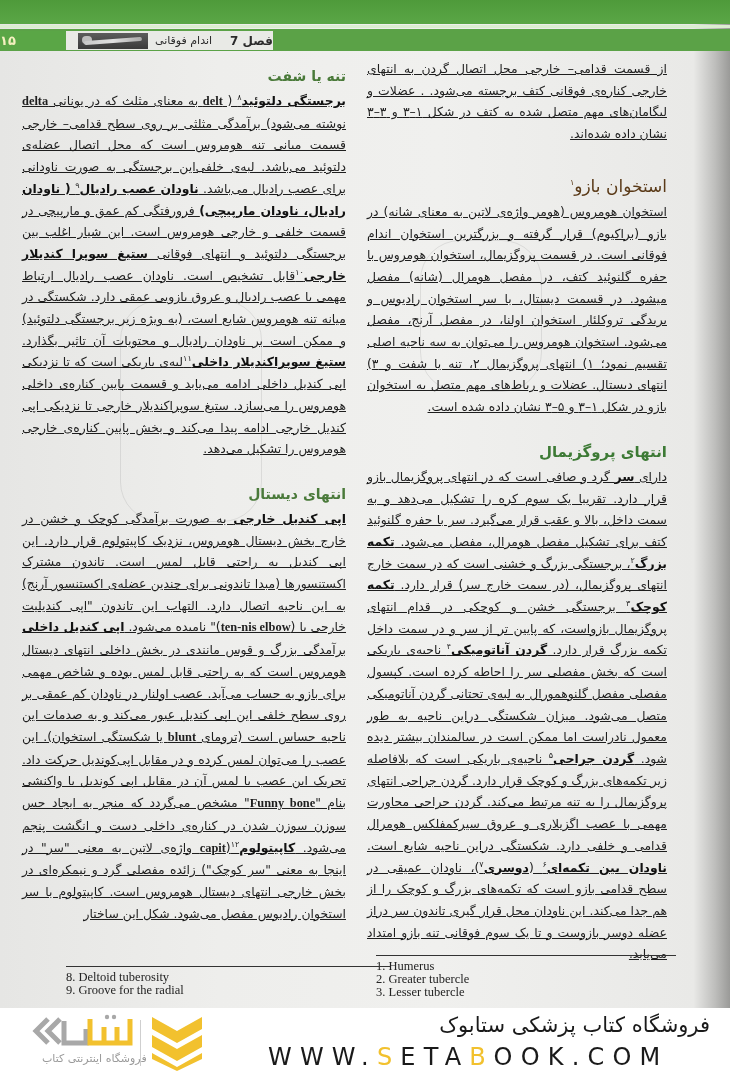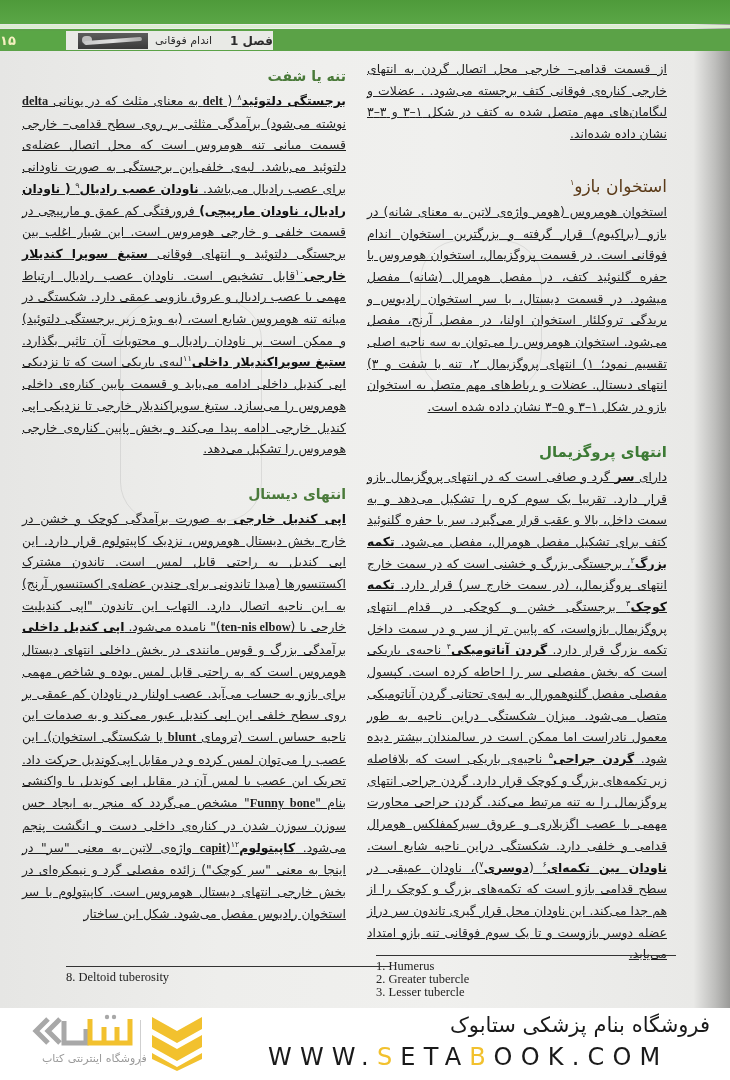--- a/index.html
+++ b/index.html
@@ -111,21 +111,21 @@
   <div class="top-green"></div>
   <div class="top-stripe"></div>
   <div class="header-bar"></div>
   <div class="header-left-strip">۱۵</div>
   <div class="header-white"></div>
   <div class="header-image">
     <div class="bone2"></div>
       <div class="bone"></div>
   </div>
   <div class="header-section">
-    <span class="chap">فصل 1</span>
+    <span class="chap">فصل 7</span>
     <span>اندام فوقانی</span>
   </div>
   <div class="header-right-green"></div>
 
   <div class="faint-fig" style="left:420px;top:240px;width:120px;height:150px;"></div>
   <div class="faint-fig" style="left:120px;top:300px;width:140px;height:220px;"></div>
 
   <div class="col col-right">
     <p>از قسمت قدامی– خارجی محل اتصال گردن به انتهای خارجی کناره‌ی فوقانی کتف برجسته می‌شود. . عضلات و لیگامان‌های مهم متصل شده به کتف در شکل ۱–۳ و ۳–۳ نشان داده شده‌اند.</p>
     <div class="h-big"><span>استخوان بازو</span><sup>۱</sup></div>
@@ -144,20 +144,21 @@
   <div class="col col-left">
     <div class="h-sub">تنه یا شفت</div>
     <p><b>برجستگی دلتوئید</b><sup>۸</sup><span> ( </span><span class="en">delt</span><span> به معنای مثلث که در یونانی </span><span class="en">delta</span><span> نوشته می‌شود) برآمدگی مثلثی بر روی سطح قدامی– خارجی قسمت میانی تنه هومروس است که محل اتصال عضله‌ی دلتوئید می‌باشد. لبه‌ی خلفی‌این برجستگی به صورت ناودانی برای عصب رادیال می‌باشد. </span><b>ناودان عصب رادیال</b><sup>۹</sup><b> ( ناودان رادیال، ناودان مارپیچی)</b><span> فرورفتگی کم عمق و مارپیچی در قسمت خلفی و خارجی هومروس است. این شیار اغلب بین برجستگی دلتوئید و انتهای فوقانی </span><b>ستیغ سوپرا کندیلار خارجی</b><sup>۱۰</sup><span>قابل تشخیص است. ناودان عصب رادیال ارتباط مهمی با عصب رادیال و عروق بازویی عمقی دارد. شکستگی در میانه تنه هومروس شایع است، (به ویژه زیر برجستگی دلتوئید) و ممکن است بر ناودان رادیال و محتویات آن تاثیر بگذارد. </span><b>ستیغ سوپراکندیلار داخلی</b><sup>۱۱</sup><span>لبه‌ی باریکی است که تا نزدیکی اپی کندیل داخلی ادامه می‌یابد و قسمت پایین کناره‌ی داخلی هومروس را می‌سازد. ستیغ سوپراکندیلار خارجی تا نزدیکی اپی کندیل خارجی ادامه پیدا می‌کند و بخش پایین کناره‌ی خارجی هومروس را تشکیل می‌دهد.</span></p>
     <div class="h-sub space">انتهای دیستال</div>
     <p><b>اپی کندیل خارجی</b><span> به صورت برآمدگی کوچک و خشن در خارج بخش دیستال هومروس، نزدیک کاپیتولوم قرار دارد. این اپی کندیل به راحتی قابل لمس است. تاندون مشترک اکستنسورها (مبدا تاندونی برای چندین عضله‌ی اکستنسور آرنج) به این ناحیه اتصال دارد. التهاب این تاندون "اپی کندیلیت خارجی یا (</span><span class="en">ten-nis elbow</span><span>)" نامیده می‌شود. </span><b>اپی کندیل داخلی</b><span> برآمدگی بزرگ و قوس مانندی در بخش داخلی انتهای دیستال هومروس است که به راحتی قابل لمس بوده و شاخص مهمی برای بازو به حساب می‌آید. عصب اولنار در ناودان کم عمقی بر روی سطح خلفی این اپی کندیل عبور می‌کند و به صدمات این ناحیه حساس است (ترومای </span><span class="en">blunt</span><span> یا شکستگی استخوان). این عصب را می‌توان لمس کرده و در مقابل اپی‌کوندیل حرکت داد. تحریک این عصب با لمس آن در مقابل اپی کوندیل با واکنشی بنام "</span><span class="en">Funny bone</span><span>" مشخص می‌گردد که منجر به ایجاد حس سوزن سوزن شدن در کناره‌ی داخلی دست و انگشت پنجم می‌شود. </span><b>کاپیتولوم</b><sup>۱۲</sup><span>(</span><span class="en">capit</span><span> واژه‌ی لاتین به معنی "سر" در اینجا به معنی "سر کوچک") زائده مفصلی گرد و نیمکره‌ای در بخش خارجی انتهای دیستال هومروس است. کاپیتولوم با سر استخوان رادیوس مفصل می‌شود. شکل این ساختار</span></p>
   </div>
 
   <div class="footnotes fn-left">
     <div class="fn-rule"></div>
     <div class="fn-line">8. Deltoid tuberosity</div>
+    <div class="fn-line">9. Groove for the radial</div>
   </div>
 </div>
 
 <div class="banner"></div>
 
 <svg class="logo-word" viewBox="0 0 105 36">
 
   <polyline points="18,6 6,18 18,30" fill="none" stroke="#a8a8a8" stroke-width="5"></polyline>
   <polyline points="30,6 18,18 30,30" fill="none" stroke="#a8a8a8" stroke-width="5"></polyline>
 
@@ -168,14 +169,14 @@
   <circle cx="84" cy="4" r="2.2" fill="#a8a8a8"></circle>
 </svg>
 <div class="logo-sub">فروشگاه اینترنتی کتاب</div>
 <div class="logo-divider"></div>
 <svg class="logo-chevron" viewBox="0 0 54 56">
   <path d="M2,2 L27,16 L52,2 L52,14 L27,28 L2,14 Z" fill="#f2c12e"></path>
   <path d="M2,20 L27,34 L52,20 L52,32 L27,46 L2,32 Z" fill="#f2c12e"></path>
   <path d="M2,38 L27,52 L52,38 L52,44 L27,56 L2,44 Z" fill="#f2c12e"></path>
 </svg>
 
-<div class="shop-title">فروشگاه بنام پزشکی ستابوک</div>
+<div class="shop-title">فروشگاه کتاب پزشکی ستابوک</div>
 <div class="shop-url"><span>WWW.</span><span class="hl">S</span><span>ETA</span><span class="hl">B</span><span>OOK.COM</span></div>
 
 </body></html>

